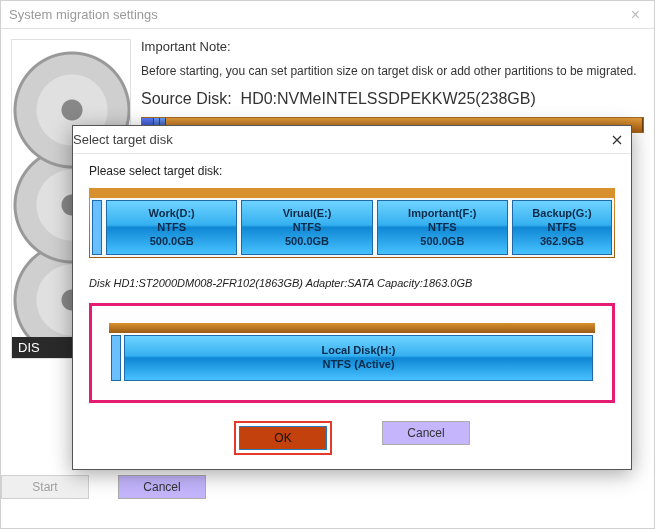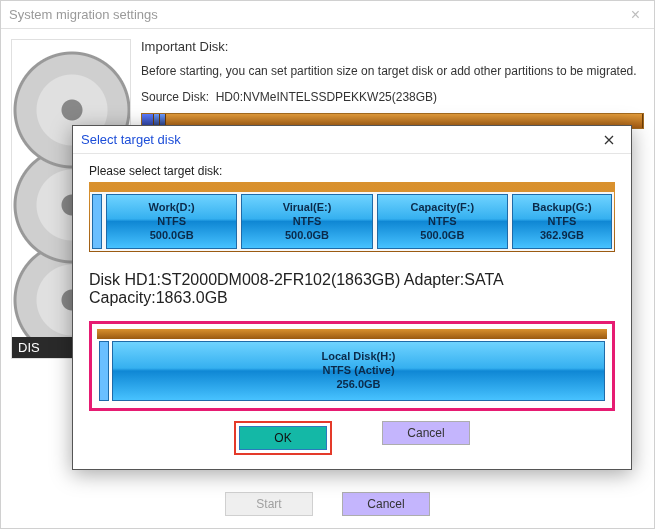--- a/index.html
+++ b/index.html
@@ -69,43 +69,42 @@
     font-size: 13px;
     color: #333;
     margin-bottom: 10px;
   }
   .parent-right .note-body {
     font-size: 12px;
     color: #333;
     margin-bottom: 12px;
   }
   .parent-right .sourcedisk {
-    font-size: 12px;
+    font-size: 16px;
     color: #333;
     margin-bottom: 9px;
   }
   .sourcebar {
     height: 16px;
     border: 1px solid #a36a1f;
     background: linear-gradient(#d68a2a, #9e5c10);
     display: flex;
   }
   .sourcebar .seg {
     border-right: 1px solid #6b3b06;
   }
   .sourcebar .seg.blue { background: linear-gradient(#5a7aff,#2a3a90); width: 12px; }
   .sourcebar .seg.tiny { width: 6px; background: linear-gradient(#6b9bff,#223070); }
   .sourcebar .seg.big { flex: 1; background: linear-gradient(#e09a3a, #a65c12); }
 
   .parent-footer {
     position: absolute;
-    bottom: 12px;
+    bottom: 29px;
     left: 0; right: 0;
     display: flex;
-    justify-content: center;
     gap: 29px;
   }
   .btn {
     min-width: 88px;
     height: 24px;
     border: 1px solid #adadad;
     background: #c4b5fd;
     color: #333;
     font-size: 12px;
     display: inline-flex;
@@ -130,53 +129,53 @@
     border: 1px solid #555;
     box-shadow: 0 4px 20px rgba(0,0,0,0.35);
     z-index: 10;
   }
   .modal-titlebar {
     height: 28px;
     border-bottom: 1px solid #e5e5e5;
     display: flex;
     align-items: center;
     justify-content: space-between;
-    padding: 0 8px;
+    padding: 0 0;
     font-size: 13px;
-    color: #1d4ed8;
+    color: #404040;
   }
   .modal-titlebar .close {
     display: flex;
     align-items: center;
     justify-content: center;
     width: 28px; height: 22px;
     font-size: 14px;
     color: #333;
   }
   .modal-body {
     padding: 10px 16px 0 16px;
   }
   .modal-body .prompt {
     font-size: 12px;
     color: #222;
-    margin-bottom: 4px;
+    margin-bottom: 10px;
   }
   .disk-row {
     display: flex;
     gap: 4px;
     border: 1px solid #9c6a22;
     border-top: 10px solid;
     border-image: linear-gradient(#d9912e,#9a5a12) 1;
     padding: 2px;
     background: #f7f7f7;
     margin-bottom: 19px;
   }
   .disk-row.selected {
     border: 3px solid #e61b72;
-    padding: 5px;
+    padding: 17px;
     background: #fefefe;
   }
   .disk-row.selected .topbar {
     height: 10px;
     background: linear-gradient(#d9912e,#9a5a12);
   }
   .partition {
     flex: 1;
     text-align: center;
     border: 1px solid #1e6aa8;
@@ -187,60 +186,61 @@
     padding: 6px 2px;
     line-height: 1.25;
     cursor: pointer;
   }
   .partition.smallfirst {
     flex: 0 0 10px;
     padding: 0;
     background: #6abfff;
   }
   .disk-info {
-    font-size: 16px;
+    font-size: 11px;
     color: #222;
     margin-bottom: 14px;
+    font-style: italic;
   }
   .disk2 { margin-top: 4px; }
   .disk2 .partition.single {
     padding: 8px 2px;
   }
   .modal-footer {
     position: absolute;
     bottom: 14px;
     left: 0; right: 0;
     display: flex;
     justify-content: center;
     gap: 50px;
   }
   .ok-highlight {
     padding: 3px;
     border: 2px solid #e43a2a;
   }
   .ok-highlight .btn {
     border: 1px solid #2a7abf;
-    background: #14b8a6;
+    background: #c2410c;
     color: #111;
   }
 </style>
 </head>
 <body>
 
 <div class="parent-window">
   <div class="parent-titlebar">
     <span>System migration settings</span>
     <span class="close">×</span>
   </div>
   <div class="parent-body">
     <div class="disk-image">
       <div class="disklabel">DIS</div>
     </div>
     <div class="parent-right">
-      <div class="note-title">Important Disk:</div>
+      <div class="note-title">Important Note:</div>
       <div class="note-body">Before starting, you can set partition size on target disk or add other partitions to be migrated.</div>
       <div class="sourcedisk">
         <span>Source Disk:</span>&nbsp;
         <span>HD0:NVMeINTELSSDPEKKW25(238GB)</span>
       </div>
       <div class="sourcebar">
         <div class="seg blue"></div>
         <div class="seg tiny"></div>
         <div class="seg tiny"></div>
         <div class="seg big"></div>
@@ -271,41 +271,40 @@
         <div>Work(D:)</div>
         <div>NTFS</div>
         <div>500.0GB</div>
       </div>
       <div class="partition">
         <div>Virual(E:)</div>
         <div>NTFS</div>
         <div>500.0GB</div>
       </div>
       <div class="partition">
-        <div>Capacity(F:)</div>
+        <div>Important(F:)</div>
         <div>NTFS</div>
         <div>500.0GB</div>
       </div>
       <div class="partition" style="flex:0.75">
         <div>Backup(G:)</div>
         <div>NTFS</div>
         <div>362.9GB</div>
       </div>
     </div>
     <div class="disk-info">Disk HD1:ST2000DM008-2FR102(1863GB)  Adapter:SATA  Capacity:1863.0GB</div>
 
     <div class="disk-row selected disk2">
       <div style="flex:1">
         <div class="topbar"></div>
         <div style="display:flex;gap:3px;padding:2px">
           <div class="partition smallfirst"></div>
           <div class="partition single">
             <div>Local Disk(H:)</div>
             <div>NTFS (Active)</div>
-            <div>256.0GB</div>
           </div>
         </div>
       </div>
     </div>
   </div>
 
   <div class="modal-footer">
     <div class="ok-highlight">
       <div class="btn">OK</div>
     </div>

